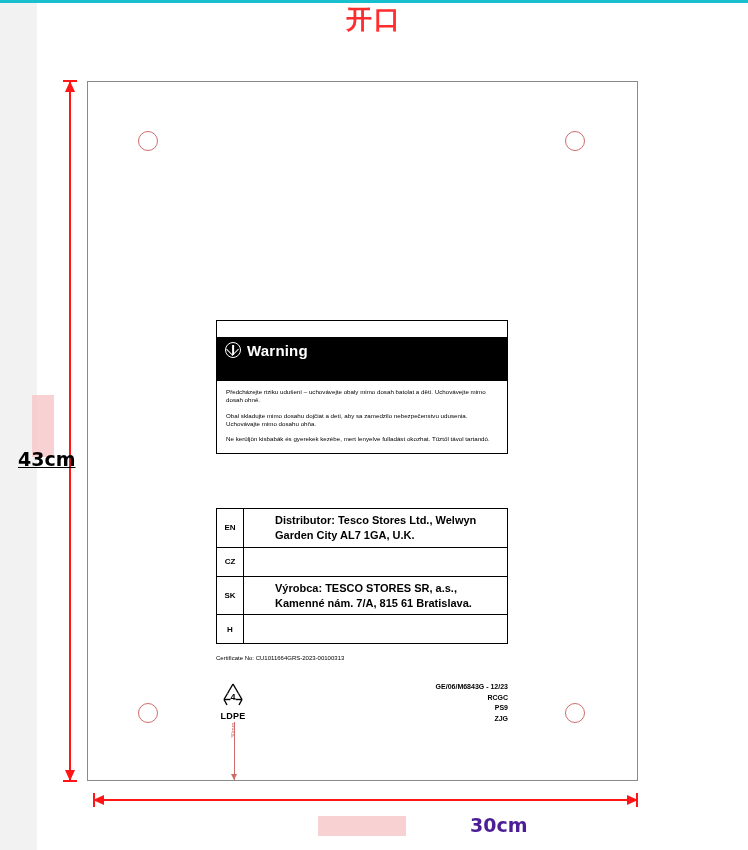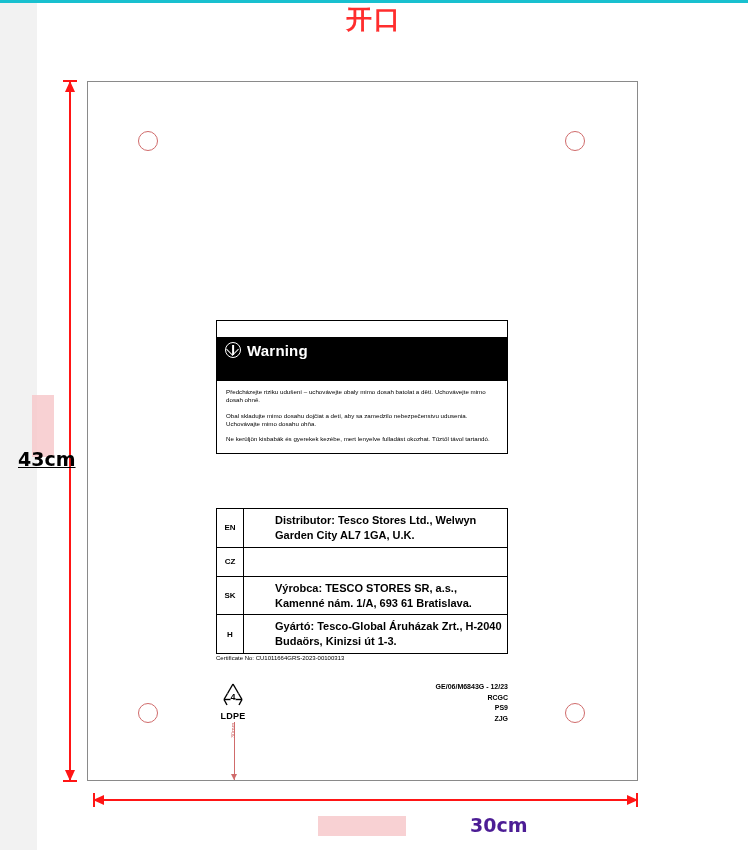--- a/index.html
+++ b/index.html
@@ -389,25 +389,24 @@
   <div class="dist-table">
     <div class="dist-row">
       <div class="dist-code">EN</div>
       <div class="dist-text">Distributor: Tesco Stores Ltd., Welwyn Garden City AL7 1GA, U.K.</div>
     </div>
     <div class="dist-row">
       <div class="dist-code">CZ</div>
     </div>
     <div class="dist-row">
       <div class="dist-code">SK</div>
-      <div class="dist-text">Výrobca: TESCO STORES SR, a.s., Kamenné nám. 1/A, 693 61 Bratislava.</div>
+      <div class="dist-text">Výrobca: TESCO STORES SR, a.s., Kamenné nám. 7/A, 815 61 Bratislava.</div>
     </div>
     <div class="dist-row">
       <div class="dist-code">H</div>
-      <div class="dist-text">Gyártó: Tesco-Global Áruházak Zrt., H-2040 Budaörs, Kinizsi út 1-3.</div>
     </div>
   </div>
 
   <div class="cert-line">Certificate No: CU1011664GRS-2023-00100313</div>
 
   <div class="recycle">
     <svg width="40" height="30" viewBox="0 0 40 30">
       <g fill="none" stroke="#000" stroke-width="1.4" stroke-linejoin="round">
         <path d="M20 3 L13.5 14 L17 14 L17 22 L23 22 L23 14 L26.5 14 Z" opacity="0"></path>
         <path d="M20 4 L14.5 13.5"></path>

